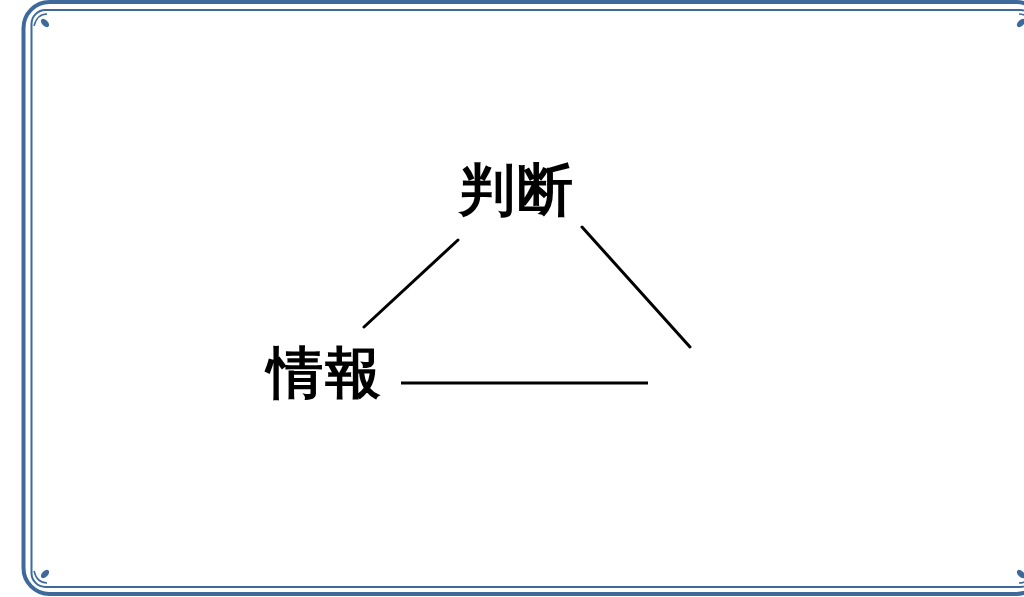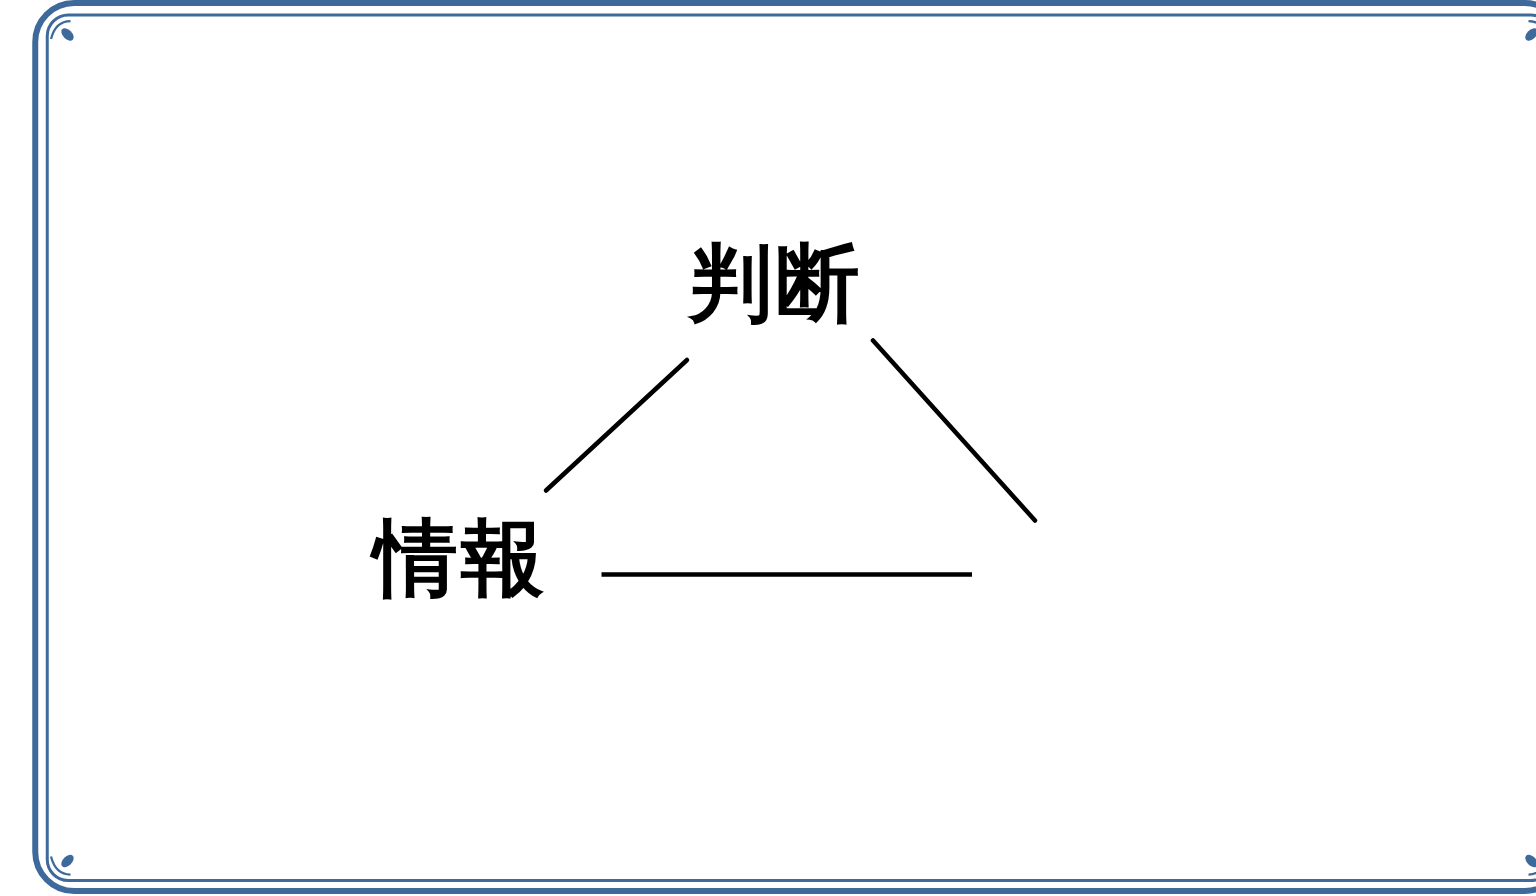--- a/index.html
+++ b/index.html
@@ -27,21 +27,21 @@
       position: absolute;
       font-family: "DejaVu Sans", sans-serif;
       font-weight: bold;
       font-size: 56px;
       line-height: 1;
       color: #000000;
       white-space: nowrap;
       letter-spacing: 2px;
     }
     #node-top   { left: 438px; top: 162px; }
-    #node-left  { left: 228px; top: 345px; }
+    #node-left  { left: 246px; top: 345px; }
     #node-right { left: 655px; top: 356px; }
   </style>
 </head>
 <body>
 
 <div class="canvas">
 
   <svg class="frame-svg" viewBox="0 0 1024 597" xmlns="http://www.w3.org/2000/svg">
 
     <rect x="2.5" y="2" width="1019" height="592" rx="26" ry="26" fill="none" stroke="#3d6a9b" stroke-width="4"></rect>

